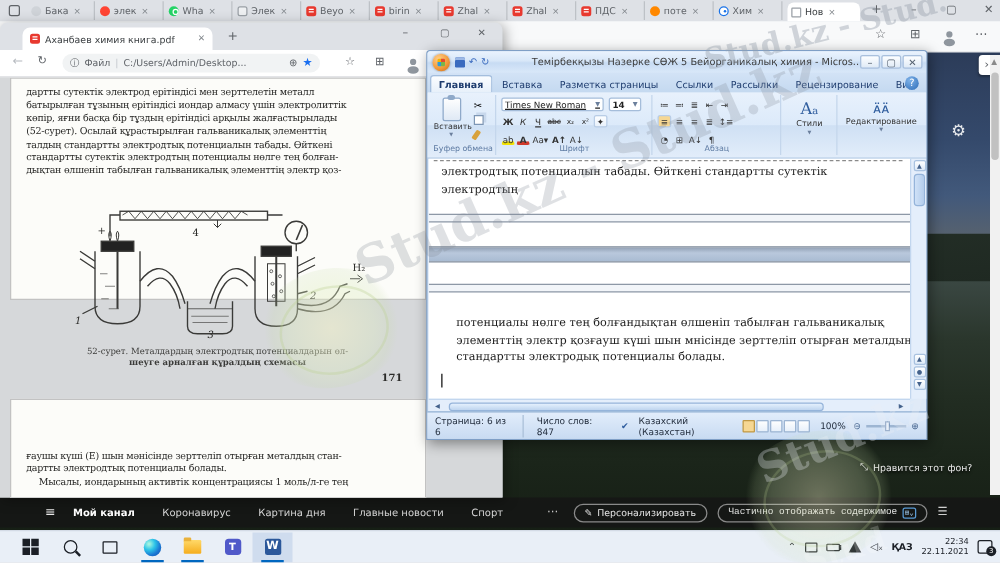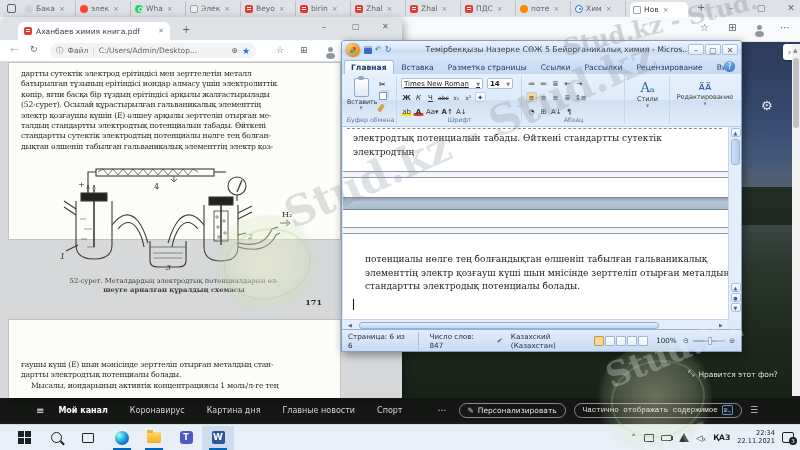--- a/index.html
+++ b/index.html
@@ -290,21 +290,20 @@
     </div>
 
     <div class="pdf-content">
 
       <div class="page" style="top:0px;height:178px;">
         <div style="position:absolute;left:12px;top:6px;width:310px;">
           <div class="bookline">дартты сутектік электрод ерітіндісі мен зерттелетін металл</div>
           <div class="bookline">батырылған тұзының ерітіндісі иондар алмасу үшін электролиттік</div>
           <div class="bookline">көпір, яғни басқа бір тұздың ерітіндісі арқылы жалғастырылады</div>
           <div class="bookline">(52-сурет). Осылай құрастырылған гальваникалық элементтің</div>
-          <div class="bookline">электр қозғаушы күшін (Е) өлшеу арқылы зерттеліп отырған ме-</div>
           <div class="bookline">талдың стандартты электродтық потенциалын табады. Өйткені</div>
           <div class="bookline">стандартты сутектік электродтың потенциалы нөлге тең болған-</div>
           <div class="bookline">дықтан өлшеніп табылған гальваникалық элементтің электр қоз-</div>
         </div>
 
         <svg viewBox="0 0 240 112" style="position:absolute;left:45px;top:96px;width:240px;height:112px;">
           <g stroke="#3a3a38" fill="none" stroke-width="1.1">
 
             <rect x="42" y="10" width="118" height="7"></rect>
             <path d="M44 13 l5 -3 5 6 5 -6 5 6 5 -6 5 6 5 -6 5 6 5 -6 5 6 5 -6 5 6 5 -6 5 6 5 -6 5 6 5 -6 5 6 5 -6 5 3" stroke-width="0.7"></path>

